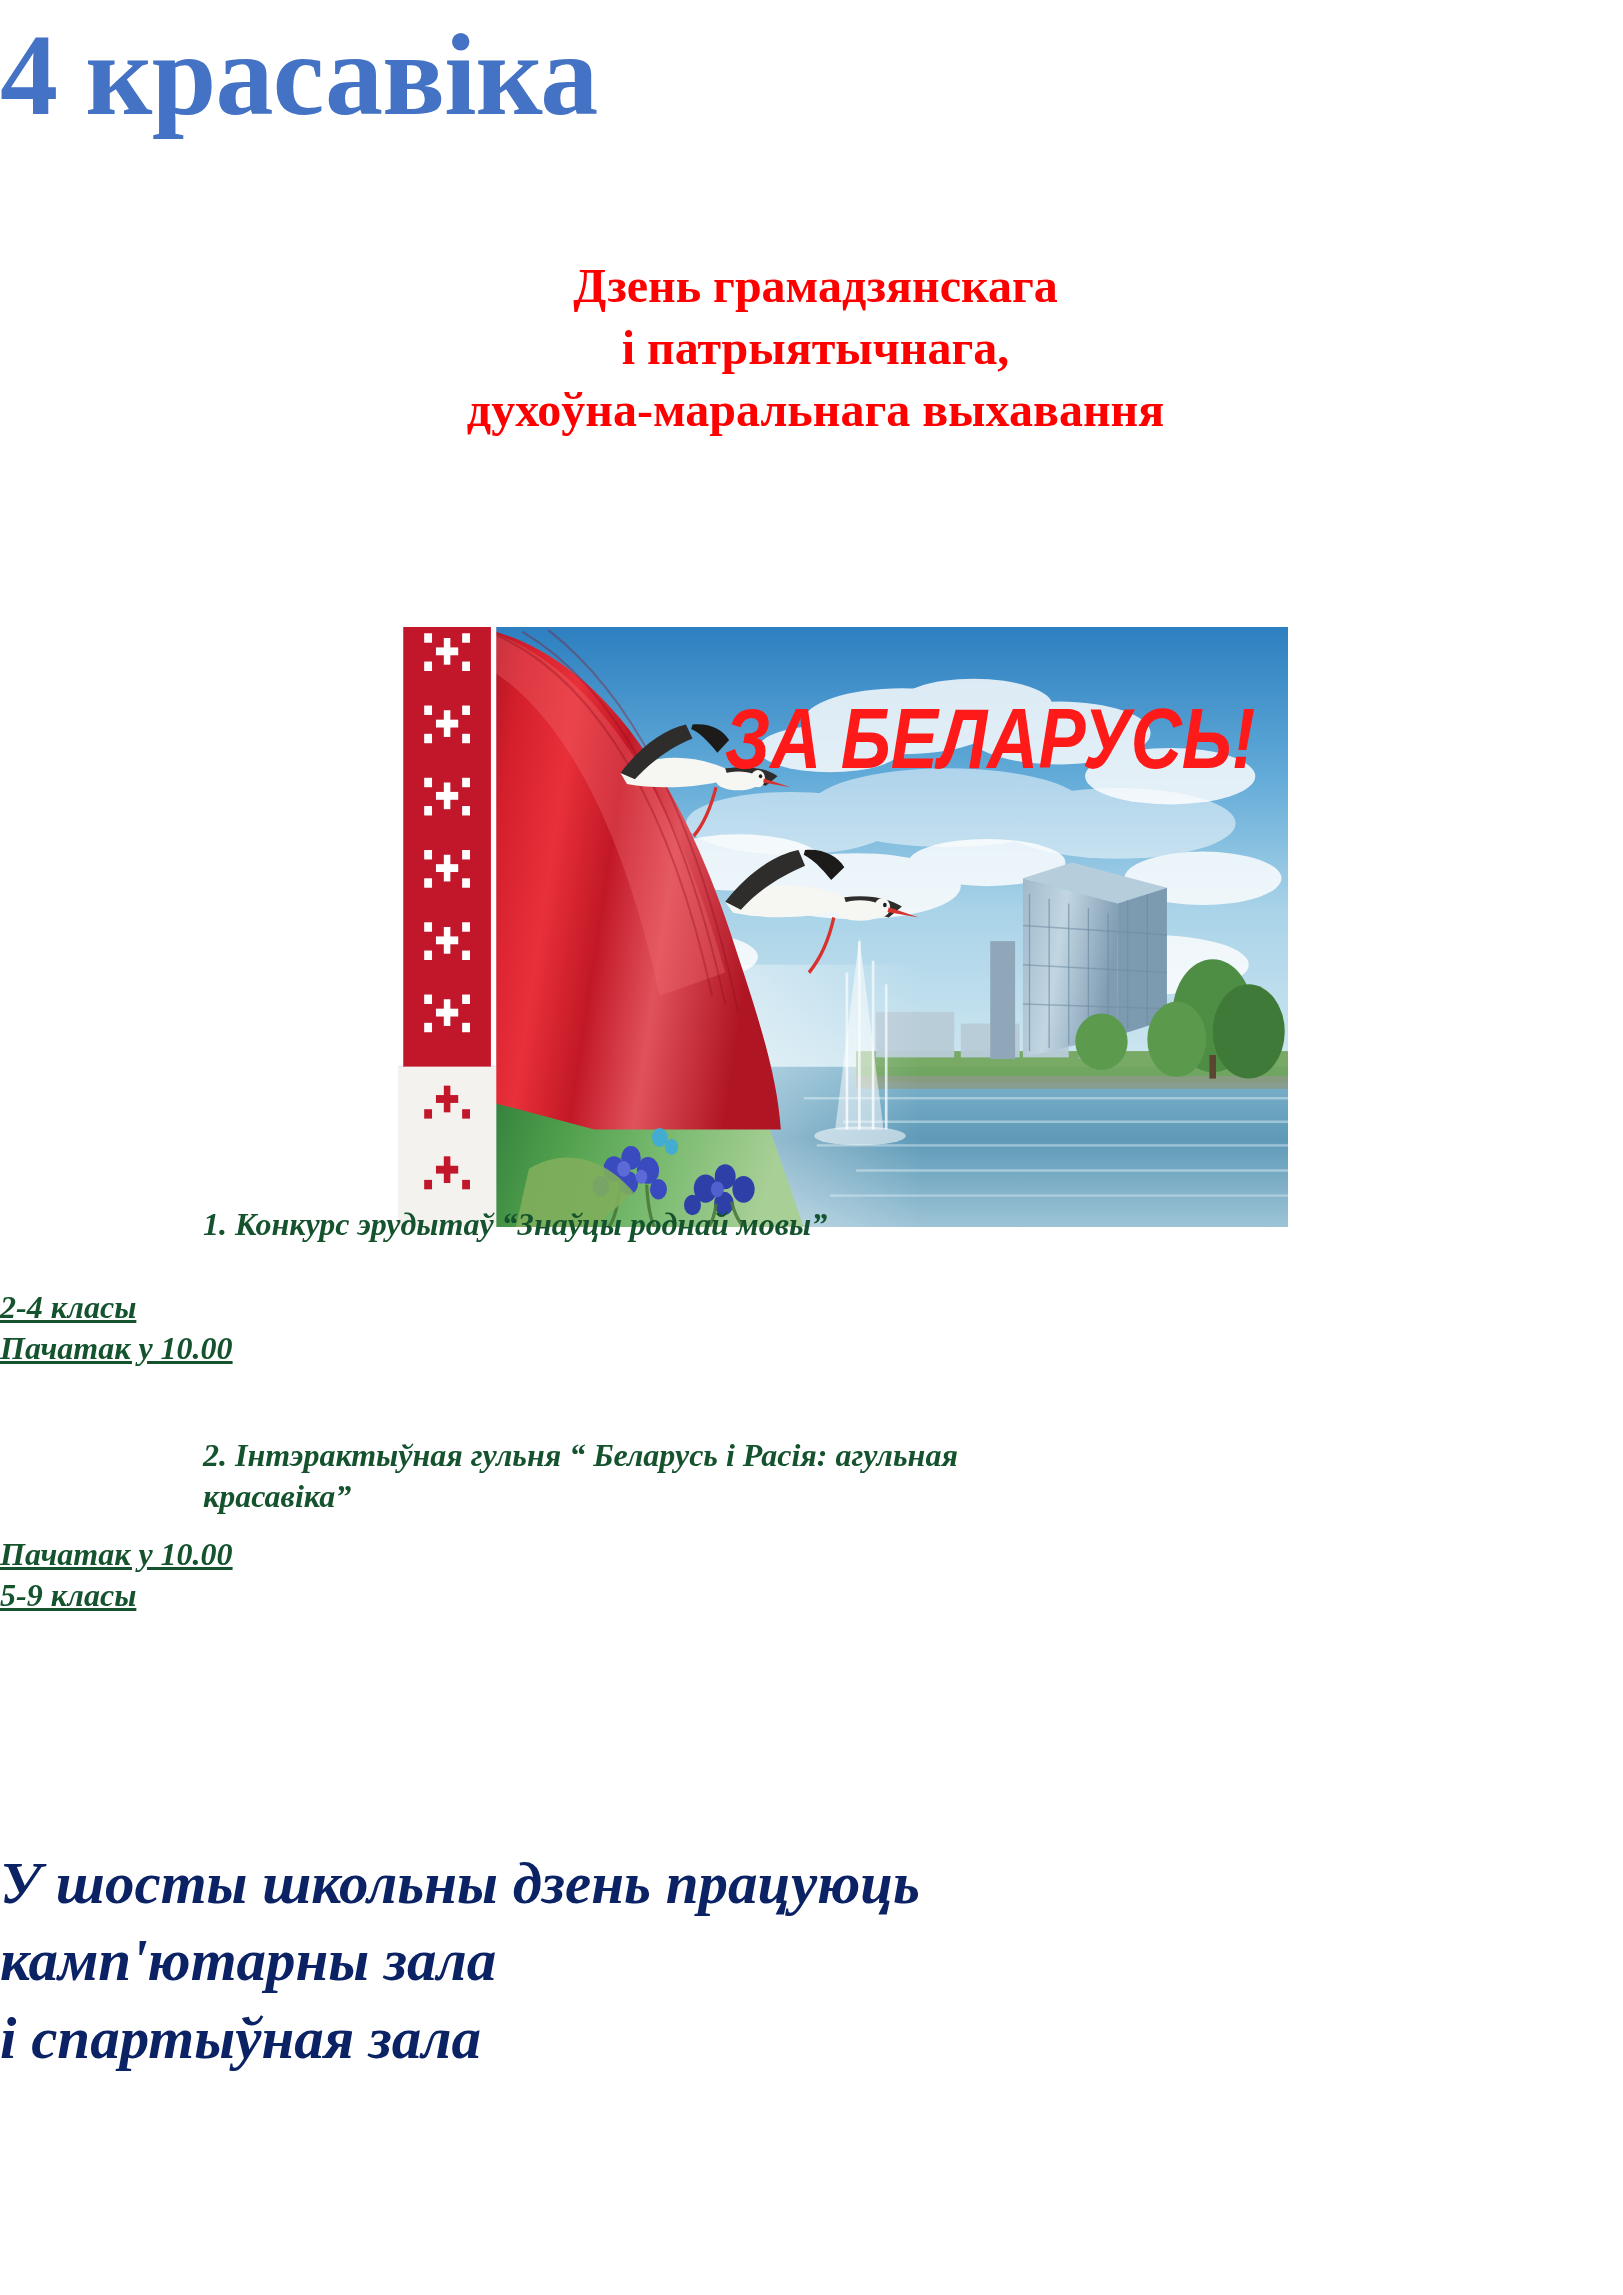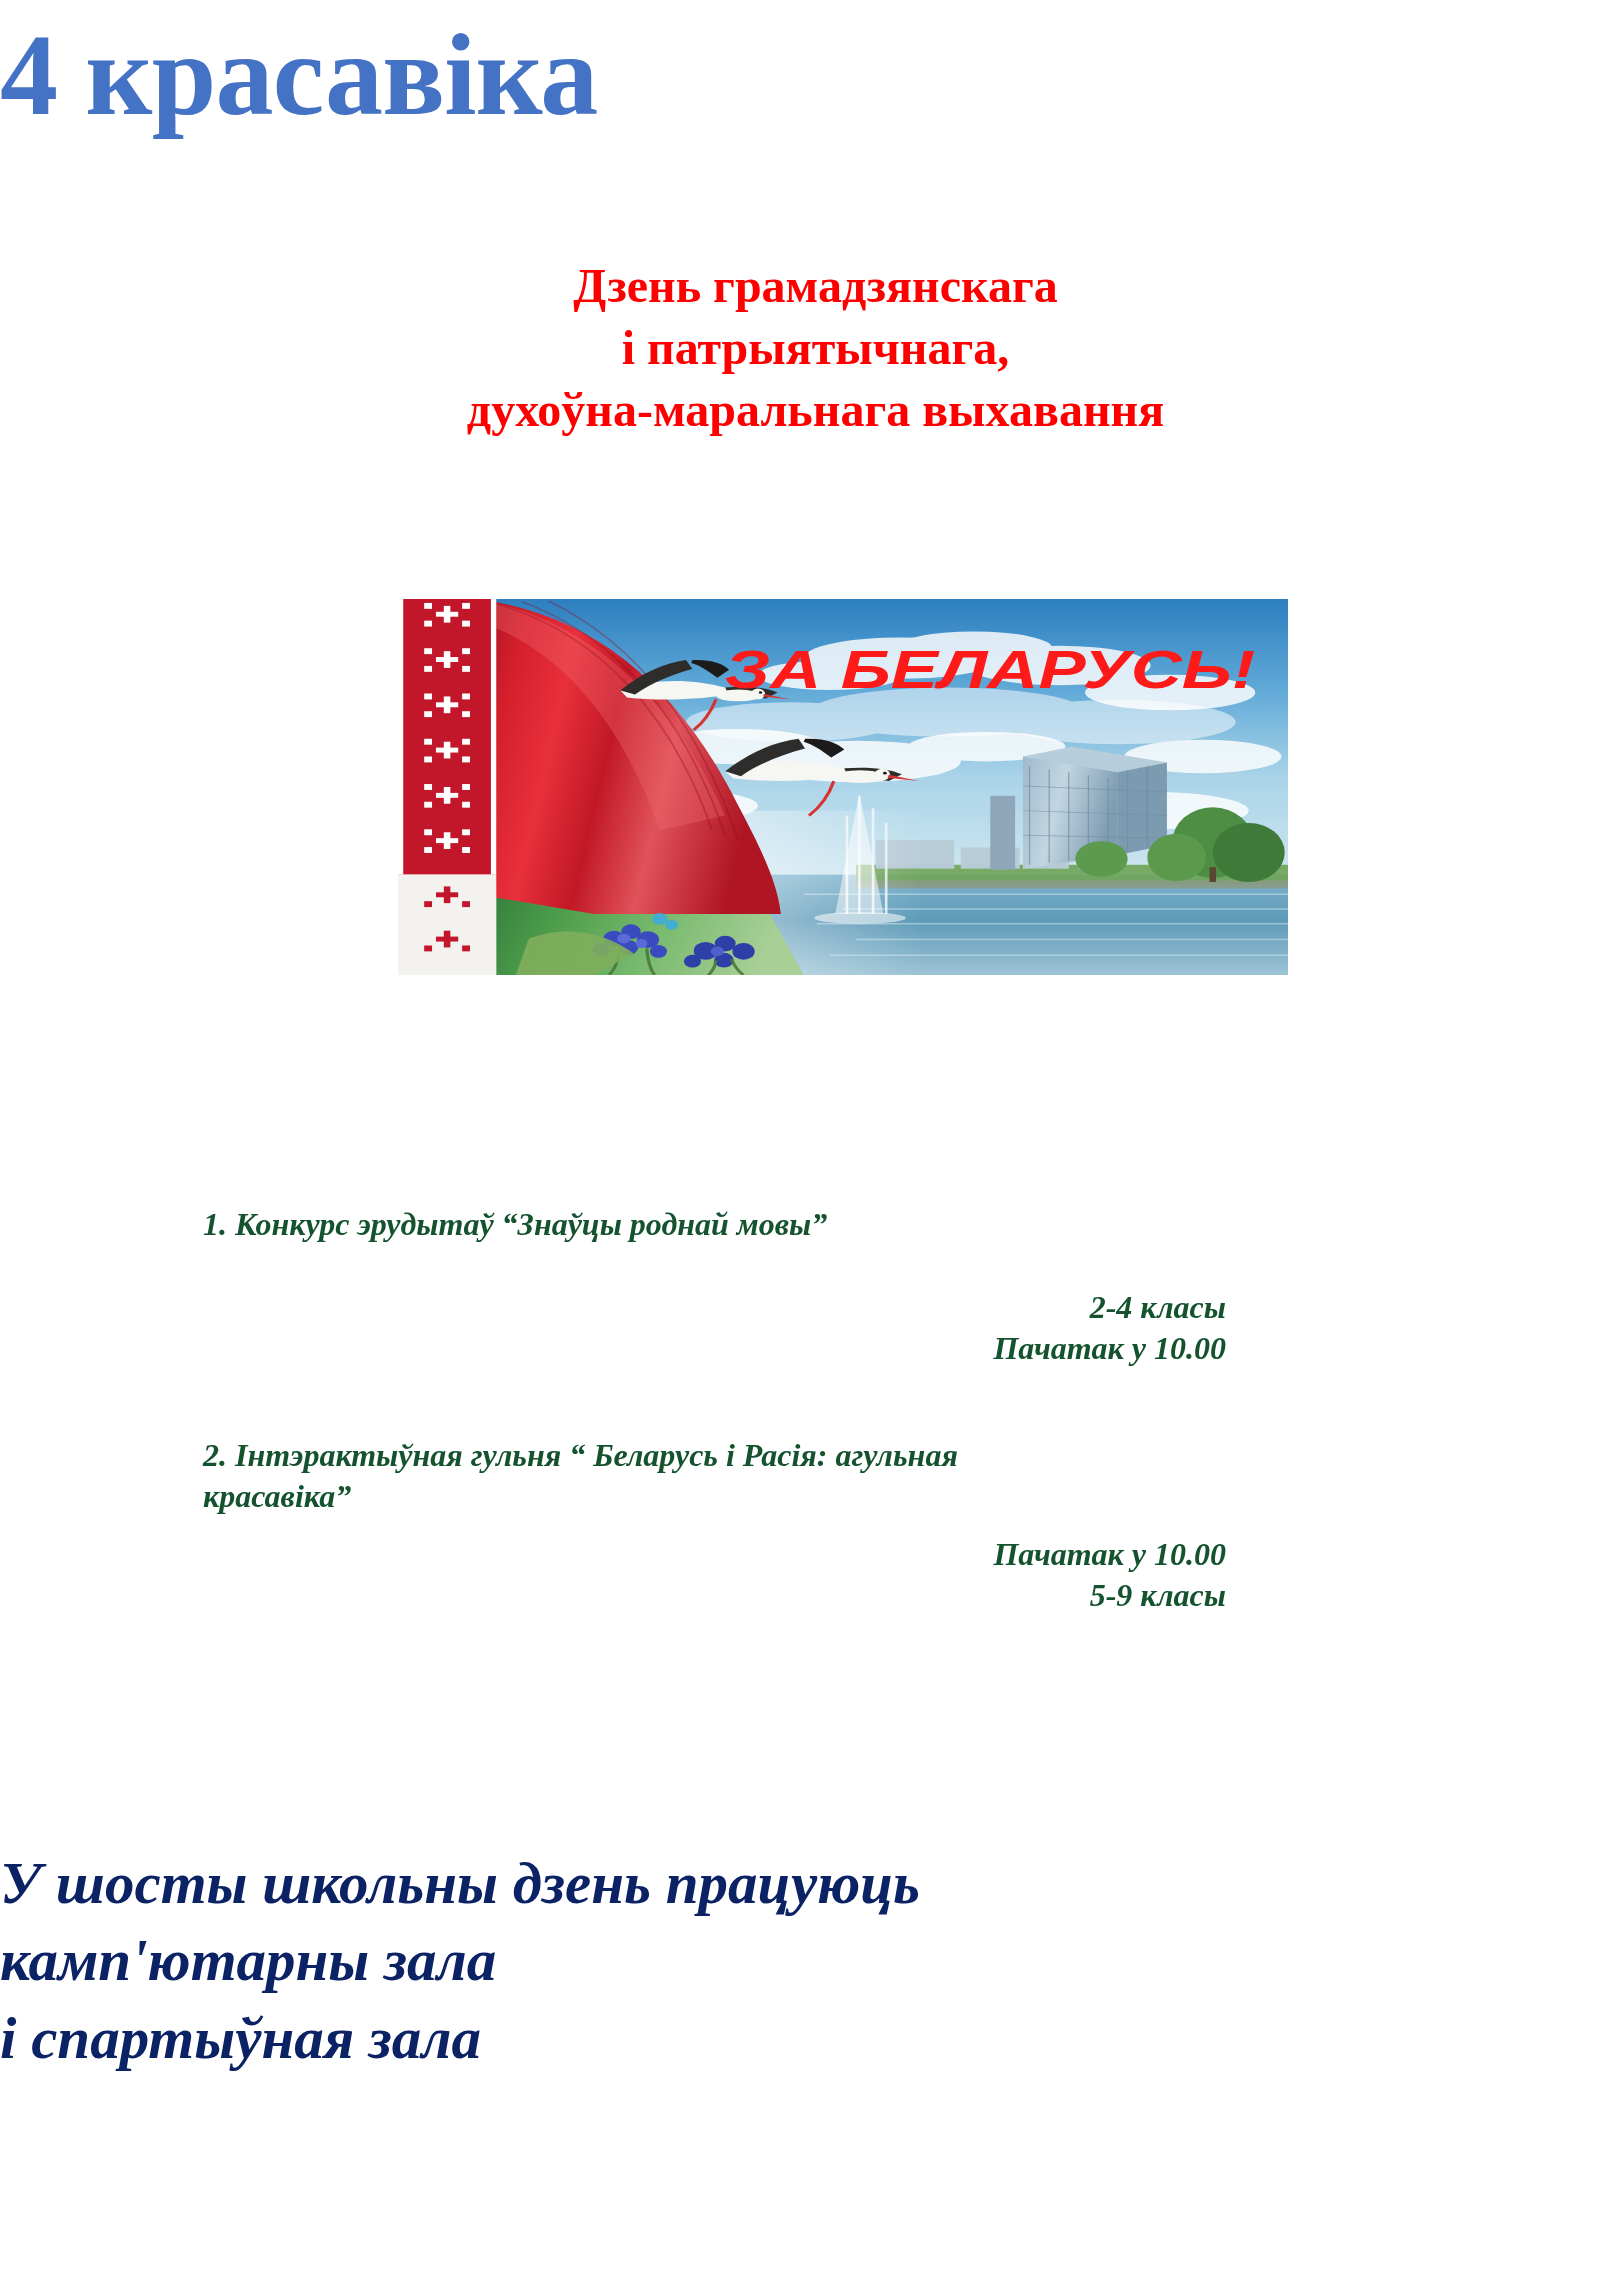--- a/index.html
+++ b/index.html
@@ -38,22 +38,22 @@
     font-size:48px;
     line-height:1.29;
     letter-spacing:0px;
     padding-left:12px;
   }
   .subtitle .sl { display:block; white-space:nowrap; }
 
   
   .poster-wrap {
     position:absolute;
-    left:398px; top:599px;
-    width:890px; height:376px;
+    left:398px; top:627px;
+    width:890px; height:600px;
   }
   .poster { position:absolute; inset:0; overflow:hidden; }
   .poster svg { display:block; width:100%; height:100%; }
 
   
   .prog {
     position:absolute;
     left:0; top:1204px;
     width:1342px;
     color:#14532d;
@@ -61,22 +61,23 @@
     font-style:italic;
     font-weight:bold;
     font-size:32px;
     line-height:1.30;
   }
   .item {
     padding-left:203px;
     padding-right:151px;
   }
   .detail {
-    text-align:right;
+    text-align:left;
     padding-right:116px;
+    text-decoration:underline;
   }
   .detail div { white-space:nowrap; }
   .gap-a { height:41px; }
   .gap-b { height:65px; }
   .gap-c { height:15.7px; }
 
   
   .footer {
     position:absolute;
     left:0; right:0;

